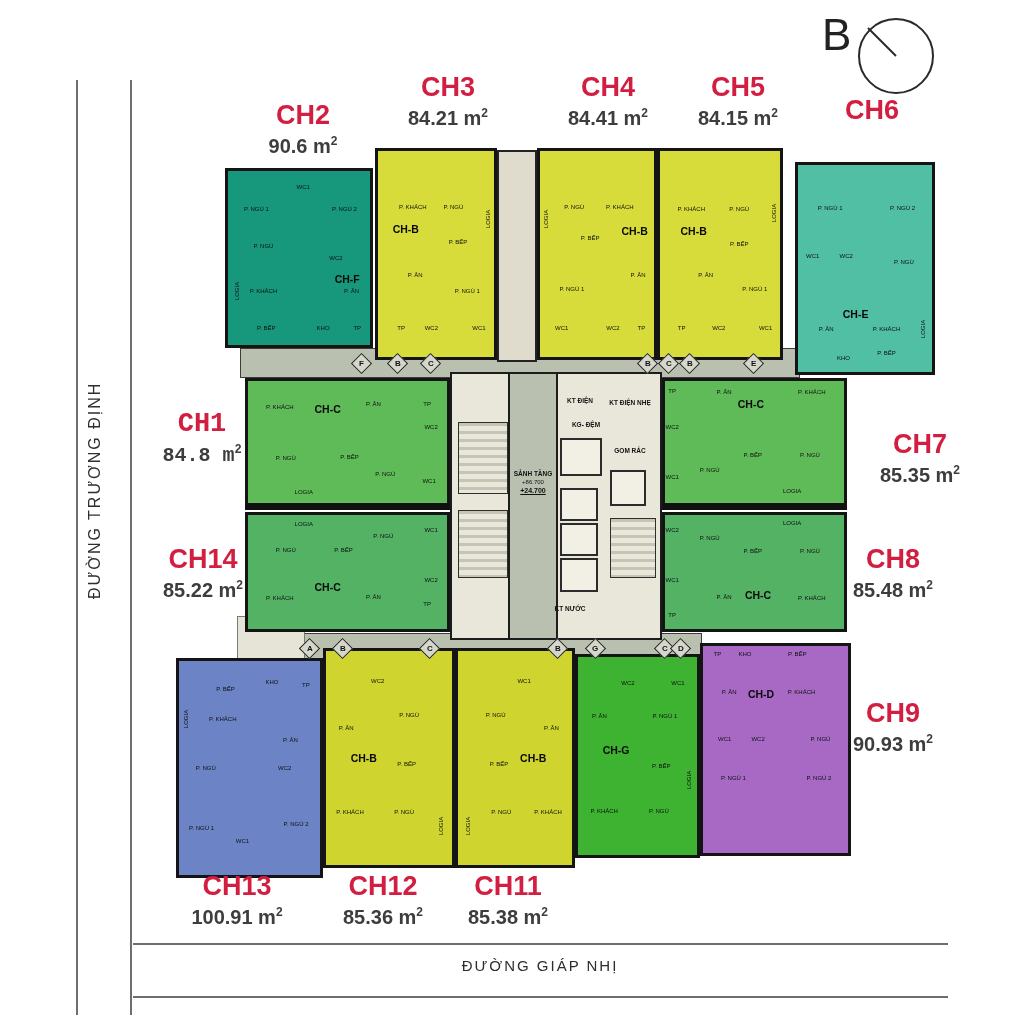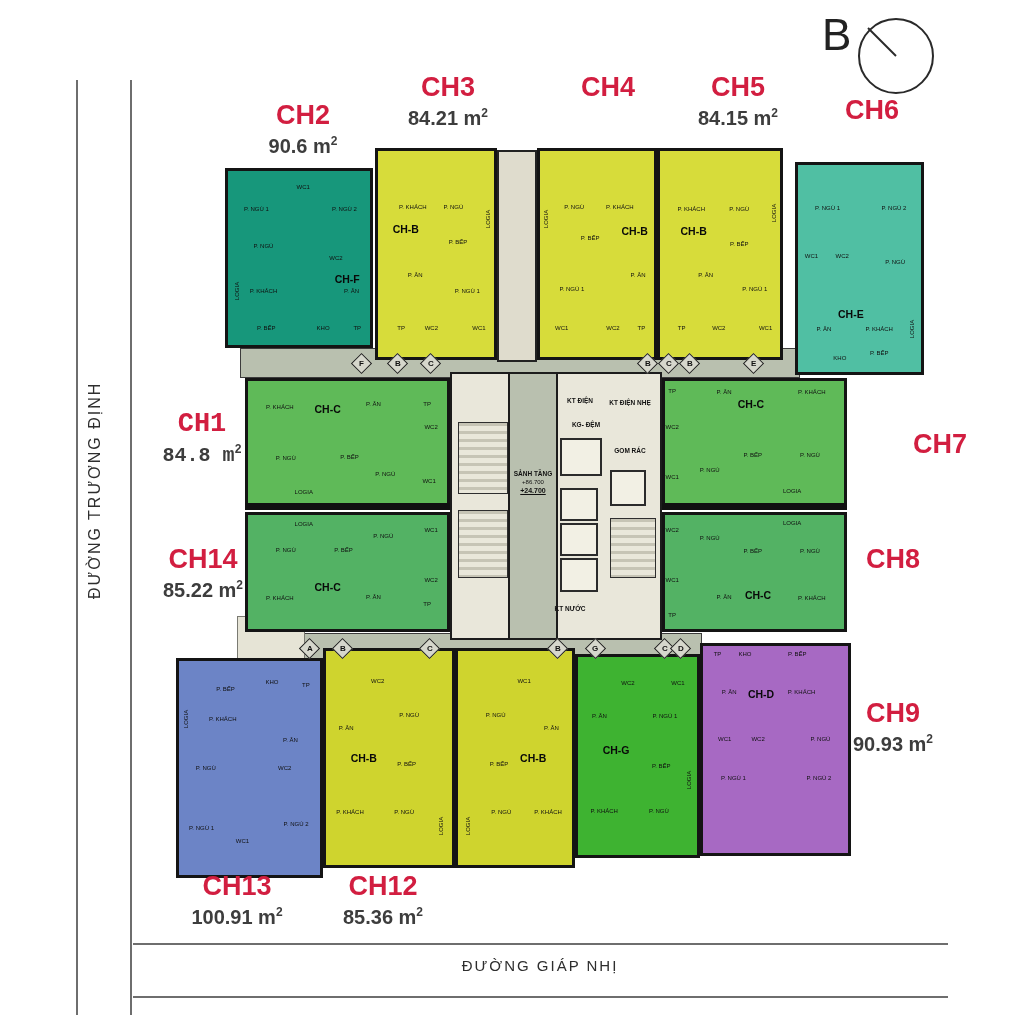--- a/index.html
+++ b/index.html
@@ -161,38 +161,39 @@
         <span class="room" style="left: 70%; top: 27%;">P. KHÁCH</span>
         <span class="room" style="left: 44%; top: 42%;">P. BẾP</span>
         <span class="room" style="left: 86%; top: 60%;">P. ĂN</span>
         <span class="room" style="left: 28%; top: 67%;">P. NGỦ 1</span>
         <span class="room" style="left: 19%; top: 86%;">WC1</span>
         <span class="room" style="left: 64%; top: 86%;">WC2</span>
         <span class="room" style="left: 89%; top: 86%;">TP</span>
       </div>
       <div class="callout" style="left: 533px; top: 74px;">
         <div class="ch">CH4</div>
+        <div class="uarea">84.41 m<sup>2</sup></div>
       </div>
       <div class="unit" style="left: 657px; top: 148px; width: 126px; height: 212px; background: rgb(215, 220, 58);">
         <b class="utype" style="left: 28%; top: 39%;">CH-B</b>
         <span class="room" style="left: 26%; top: 28%;">P. KHÁCH</span>
         <span class="room" style="left: 66%; top: 28%;">P. NGỦ</span>
         <span class="room vert" style="left: 95%; top: 30%;">LOGIA</span>
         <span class="room" style="left: 66%; top: 45%;">P. BẾP</span>
         <span class="room" style="left: 38%; top: 60%;">P. ĂN</span>
         <span class="room" style="left: 79%; top: 67%;">P. NGỦ 1</span>
         <span class="room" style="left: 18%; top: 86%;">TP</span>
         <span class="room" style="left: 49%; top: 86%;">WC2</span>
         <span class="room" style="left: 88%; top: 86%;">WC1</span>
       </div>
       <div class="callout" style="left: 663px; top: 74px;">
         <div class="ch">CH5</div>
         <div class="uarea">84.15 m<sup>2</sup></div>
       </div>
-      <div class="unit" style="left: 795px; top: 162px; width: 129px; height: 213px; background: rgb(80, 191, 163);">
+      <div class="unit" style="left: 795px; top: 162px; width: 140px; height: 213px; background: rgb(80, 191, 163);">
         <b class="utype" style="left: 43%; top: 72%;">CH-E</b>
         <span class="room" style="left: 24%; top: 21%;">P. NGỦ 1</span>
         <span class="room" style="left: 78%; top: 21%;">P. NGỦ 2</span>
         <span class="room" style="left: 11%; top: 44%;">WC1</span>
         <span class="room" style="left: 36%; top: 44%;">WC2</span>
         <span class="room" style="left: 79%; top: 47%;">P. NGỦ</span>
         <span class="room" style="left: 21%; top: 79%;">P. ĂN</span>
         <span class="room" style="left: 66%; top: 79%;">P. KHÁCH</span>
         <span class="room vert" style="left: 93%; top: 79%;">LOGIA</span>
         <span class="room" style="left: 34%; top: 93%;">KHO</span>
@@ -206,37 +207,39 @@
         <span class="room" style="left: 4%; top: 8%;">TP</span>
         <span class="room" style="left: 33%; top: 9%;">P. ĂN</span>
         <span class="room" style="left: 82%; top: 9%;">P. KHÁCH</span>
         <span class="room" style="left: 4%; top: 38%;">WC2</span>
         <span class="room" style="left: 25%; top: 73%;">P. NGỦ</span>
         <span class="room" style="left: 49%; top: 61%;">P. BẾP</span>
         <span class="room" style="left: 81%; top: 61%;">P. NGỦ</span>
         <span class="room" style="left: 4%; top: 79%;">WC1</span>
         <span class="room" style="left: 71%; top: 90%;">LOGIA</span>
       </div>
-      <div class="callout" style="left: 865px; top: 431px;">
+      <div class="callout" style="left: 845px; top: 431px;">
         <div class="ch">CH7</div>
+        <div class="uarea">85.35 m<sup>2</sup></div>
       </div>
       <div class="unit" style="left: 662px; top: 512px; width: 185px; height: 120px; background: rgb(83, 178, 100);">
         <b class="utype" style="left: 52%; top: 70%;">CH-C</b>
         <span class="room" style="left: 71%; top: 7%;">LOGIA</span>
         <span class="room" style="left: 4%; top: 13%;">WC2</span>
         <span class="room" style="left: 25%; top: 20%;">P. NGỦ</span>
         <span class="room" style="left: 49%; top: 32%;">P. BẾP</span>
         <span class="room" style="left: 81%; top: 32%;">P. NGỦ</span>
         <span class="room" style="left: 4%; top: 57%;">WC1</span>
         <span class="room" style="left: 33%; top: 72%;">P. ĂN</span>
         <span class="room" style="left: 82%; top: 73%;">P. KHÁCH</span>
         <span class="room" style="left: 4%; top: 88%;">TP</span>
       </div>
       <div class="callout" style="left: 818px; top: 546px;">
         <div class="ch">CH8</div>
+        <div class="uarea">85.48 m<sup>2</sup></div>
       </div>
       <div class="unit" style="left: 700px; top: 643px; width: 151px; height: 213px; background: rgb(167, 105, 195);">
         <b class="utype" style="left: 40%; top: 23%;">CH-D</b>
         <span class="room" style="left: 10%; top: 4%;">TP</span>
         <span class="room" style="left: 29%; top: 4%;">KHO</span>
         <span class="room" style="left: 65%; top: 4%;">P. BẾP</span>
         <span class="room" style="left: 18%; top: 22%;">P. ĂN</span>
         <span class="room" style="left: 68%; top: 22%;">P. KHÁCH</span>
         <span class="room" style="left: 15%; top: 45%;">WC1</span>
         <span class="room" style="left: 38%; top: 45%;">WC2</span>
@@ -262,20 +265,24 @@
       <div class="unit" style="left: 455px; top: 648px; width: 120px; height: 220px; background: rgb(207, 212, 46);">
         <b class="utype" style="left: 66%; top: 50%;">CH-B</b>
         <span class="room" style="left: 58%; top: 14%;">WC1</span>
         <span class="room" style="left: 33%; top: 30%;">P. NGỦ</span>
         <span class="room" style="left: 82%; top: 36%;">P. ĂN</span>
         <span class="room" style="left: 36%; top: 53%;">P. BẾP</span>
         <span class="room" style="left: 38%; top: 75%;">P. NGỦ</span>
         <span class="room" style="left: 79%; top: 75%;">P. KHÁCH</span>
         <span class="room vert" style="left: 9%; top: 82%;">LOGIA</span>
       </div>
+      <div class="callout" style="left: 433px; top: 873px;">
+        <div class="ch">CH11</div>
+        <div class="uarea">85.38 m<sup>2</sup></div>
+      </div>
       <div class="unit" style="left: 323px; top: 648px; width: 132px; height: 220px; background: rgb(207, 212, 46);">
         <b class="utype" style="left: 30%; top: 50%;">CH-B</b>
         <span class="room" style="left: 41%; top: 14%;">WC2</span>
         <span class="room" style="left: 66%; top: 30%;">P. NGỦ</span>
         <span class="room" style="left: 16%; top: 36%;">P. ĂN</span>
         <span class="room" style="left: 64%; top: 53%;">P. BẾP</span>
         <span class="room" style="left: 19%; top: 75%;">P. KHÁCH</span>
         <span class="room" style="left: 62%; top: 75%;">P. NGỦ</span>
         <span class="room vert" style="left: 91%; top: 82%;">LOGIA</span>
       </div>

